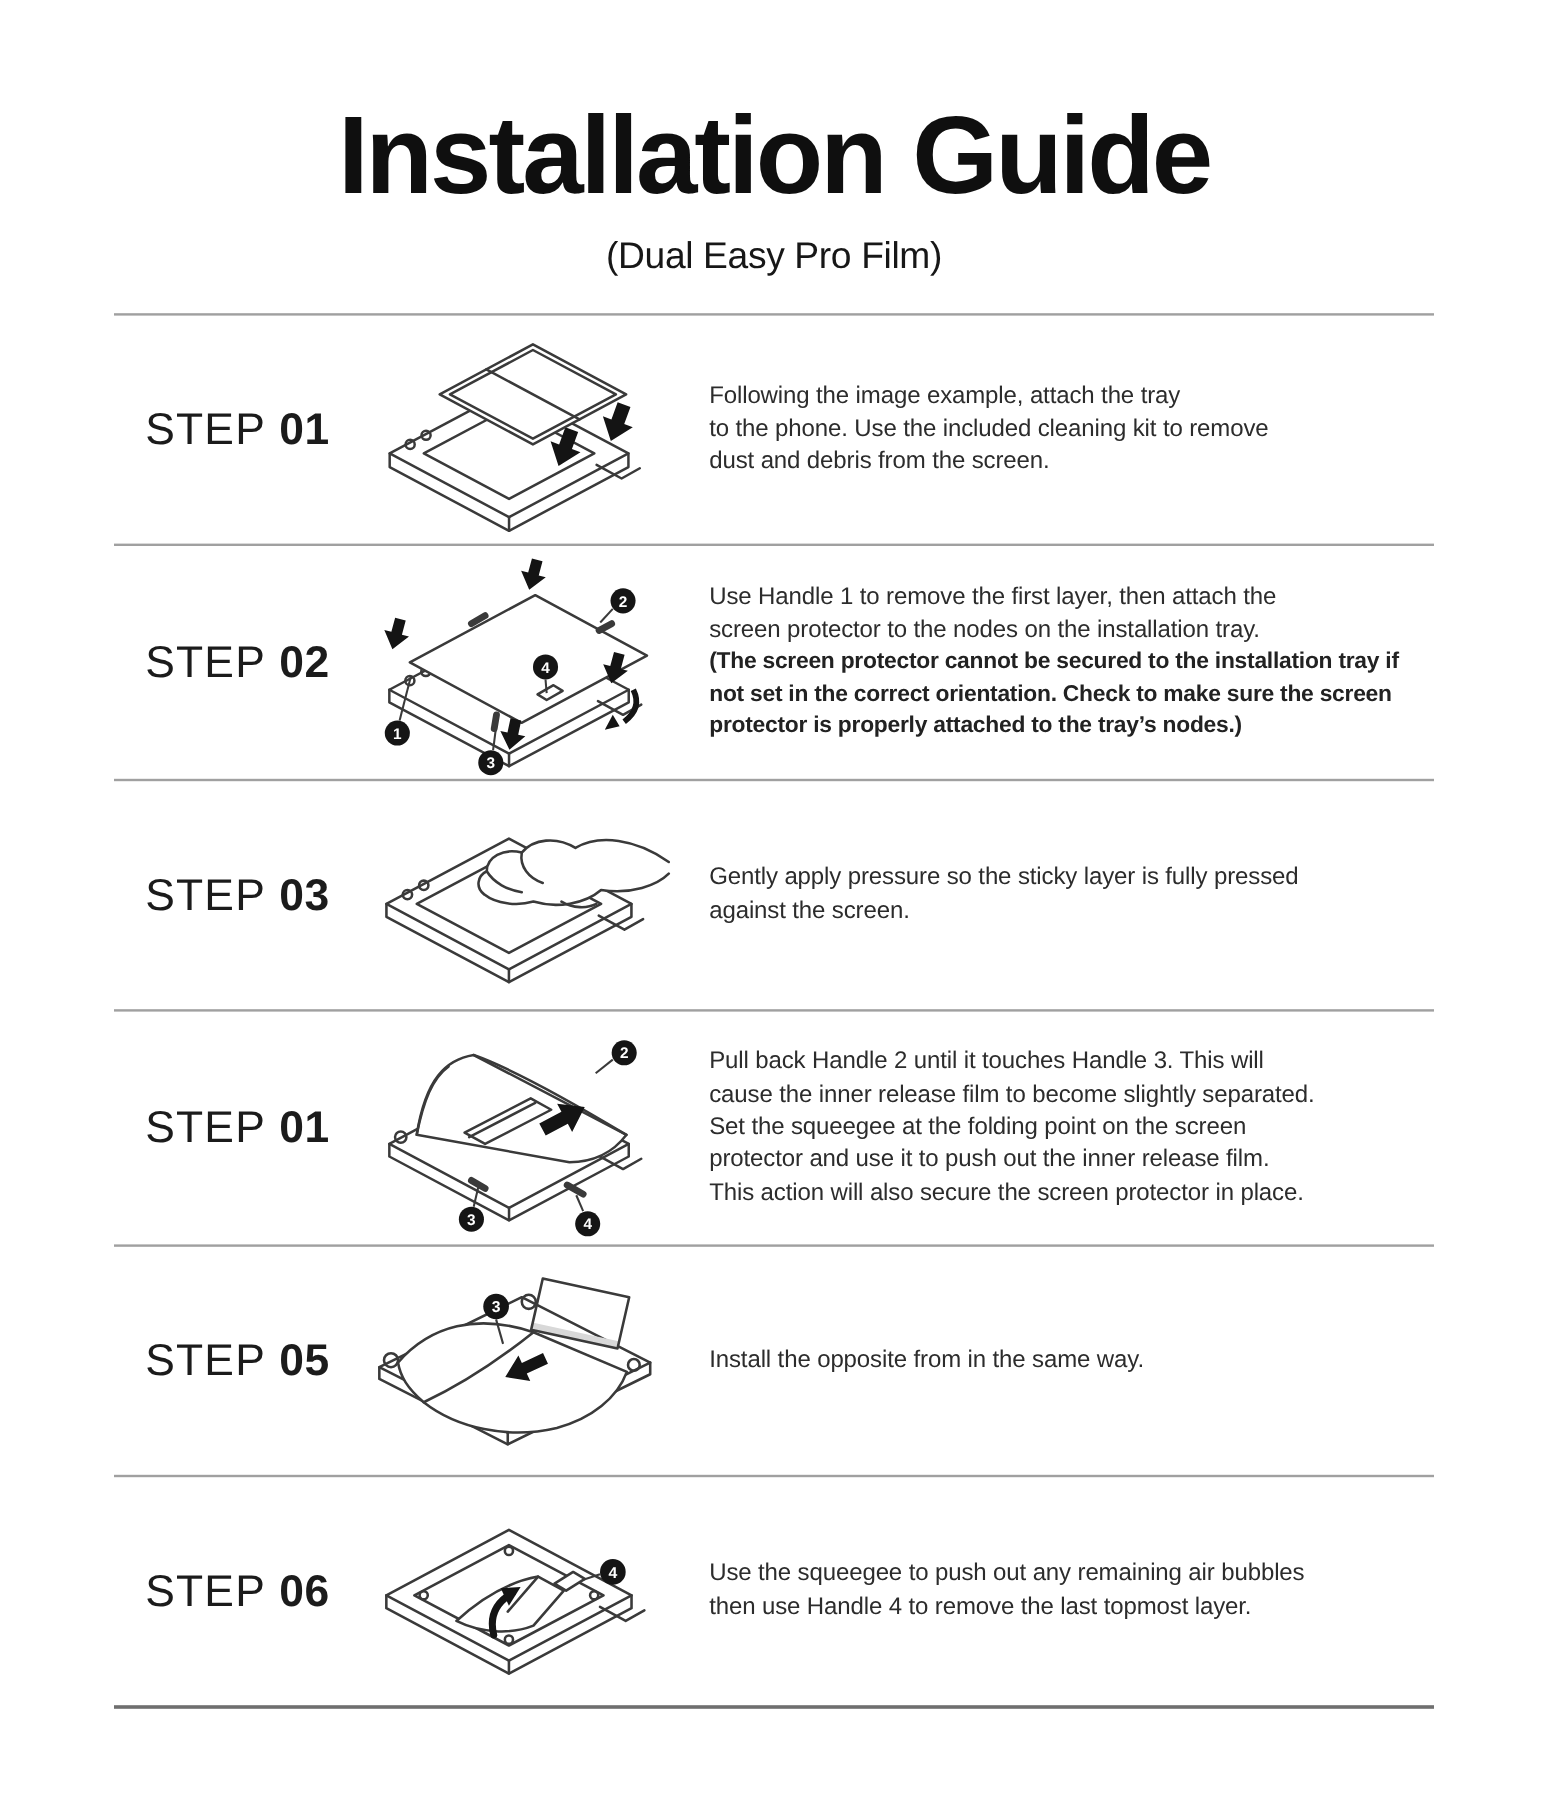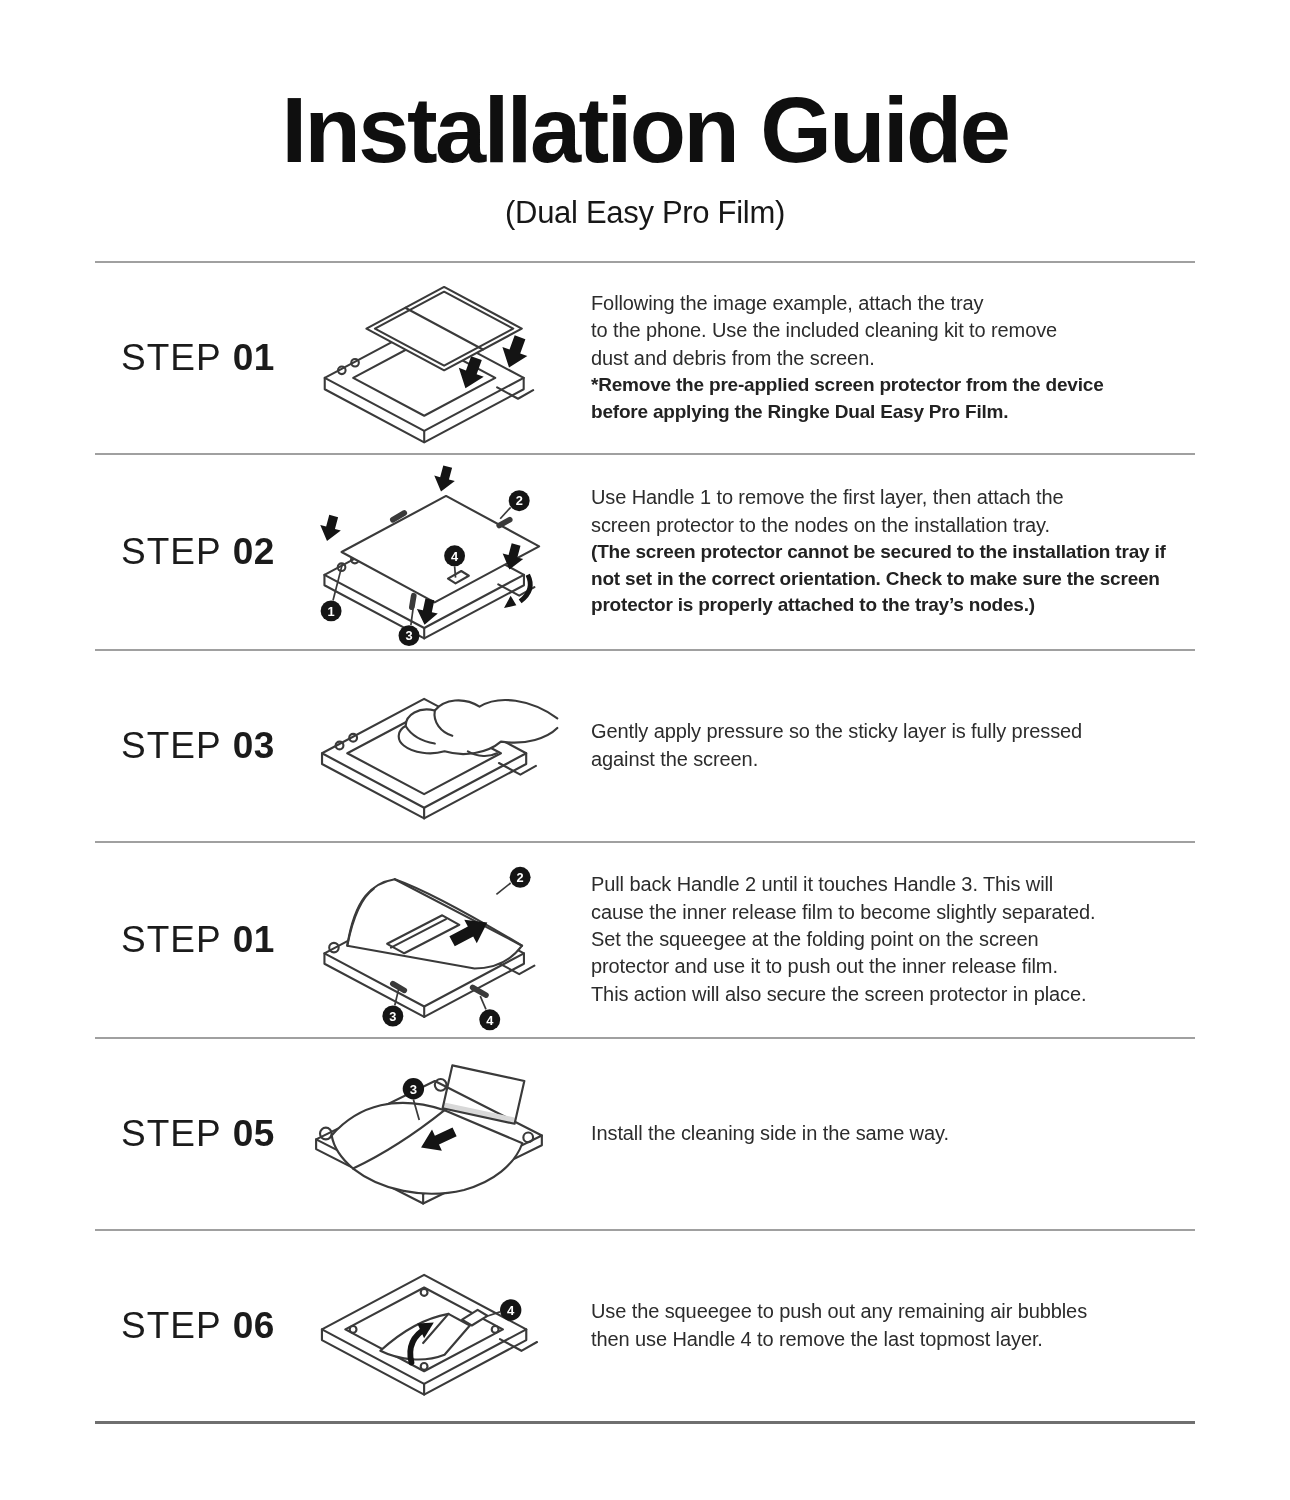--- a/index.html
+++ b/index.html
@@ -78,22 +78,20 @@
           <path d="M70 64 L152 20 L234 64 L152 108 Z" fill="#fff"></path>
           <path d="M79 64 L152 25 L225 64 L152 103 Z"></path>
           <path d="M111 42 L193 86"></path>
         </g>
       </svg>
     </figure>
     <div class="step-text">
       <p class="main">Following the image example, attach the tray
 to the phone. Use the included cleaning kit to remove
 dust and debris from the screen.</p>
-      <p class="note">*Remove the pre-applied screen protector from the device
-before applying the Ringke Dual Easy Pro Film.</p>
     </div>
   </section>
 
   <section class="step">
     <div class="step-label">
       <span>STEP</span>
         <b>02</b>
     </div>
     <figure class="fig">
       <svg width="280" height="190" viewBox="0 0 270 200">
@@ -274,21 +272,21 @@
           <path class="blackfill" d="M-18 -5 h20 v-7 l18 12 l-18 12 v-7 h-20 Z"></path>
         </g>
         <g>
           <line class="leader" x1="120" y1="57" x2="126" y2="78"></line>
           <circle cx="120" cy="46" r="11" fill="#151515"></circle>
           <text class="badge-num" x="120" y="51">3</text>
         </g>
       </svg>
     </figure>
     <div class="step-text">
-      <p class="main">Install the cleaning side in the same way.</p>
+      <p class="main">Install the opposite from in the same way.</p>
       <p class="note"></p>
     </div>
   </section>
 
   <section class="step">
     <div class="step-label">
       <span>STEP</span>
         <b>06</b>
     </div>
     <figure class="fig">

